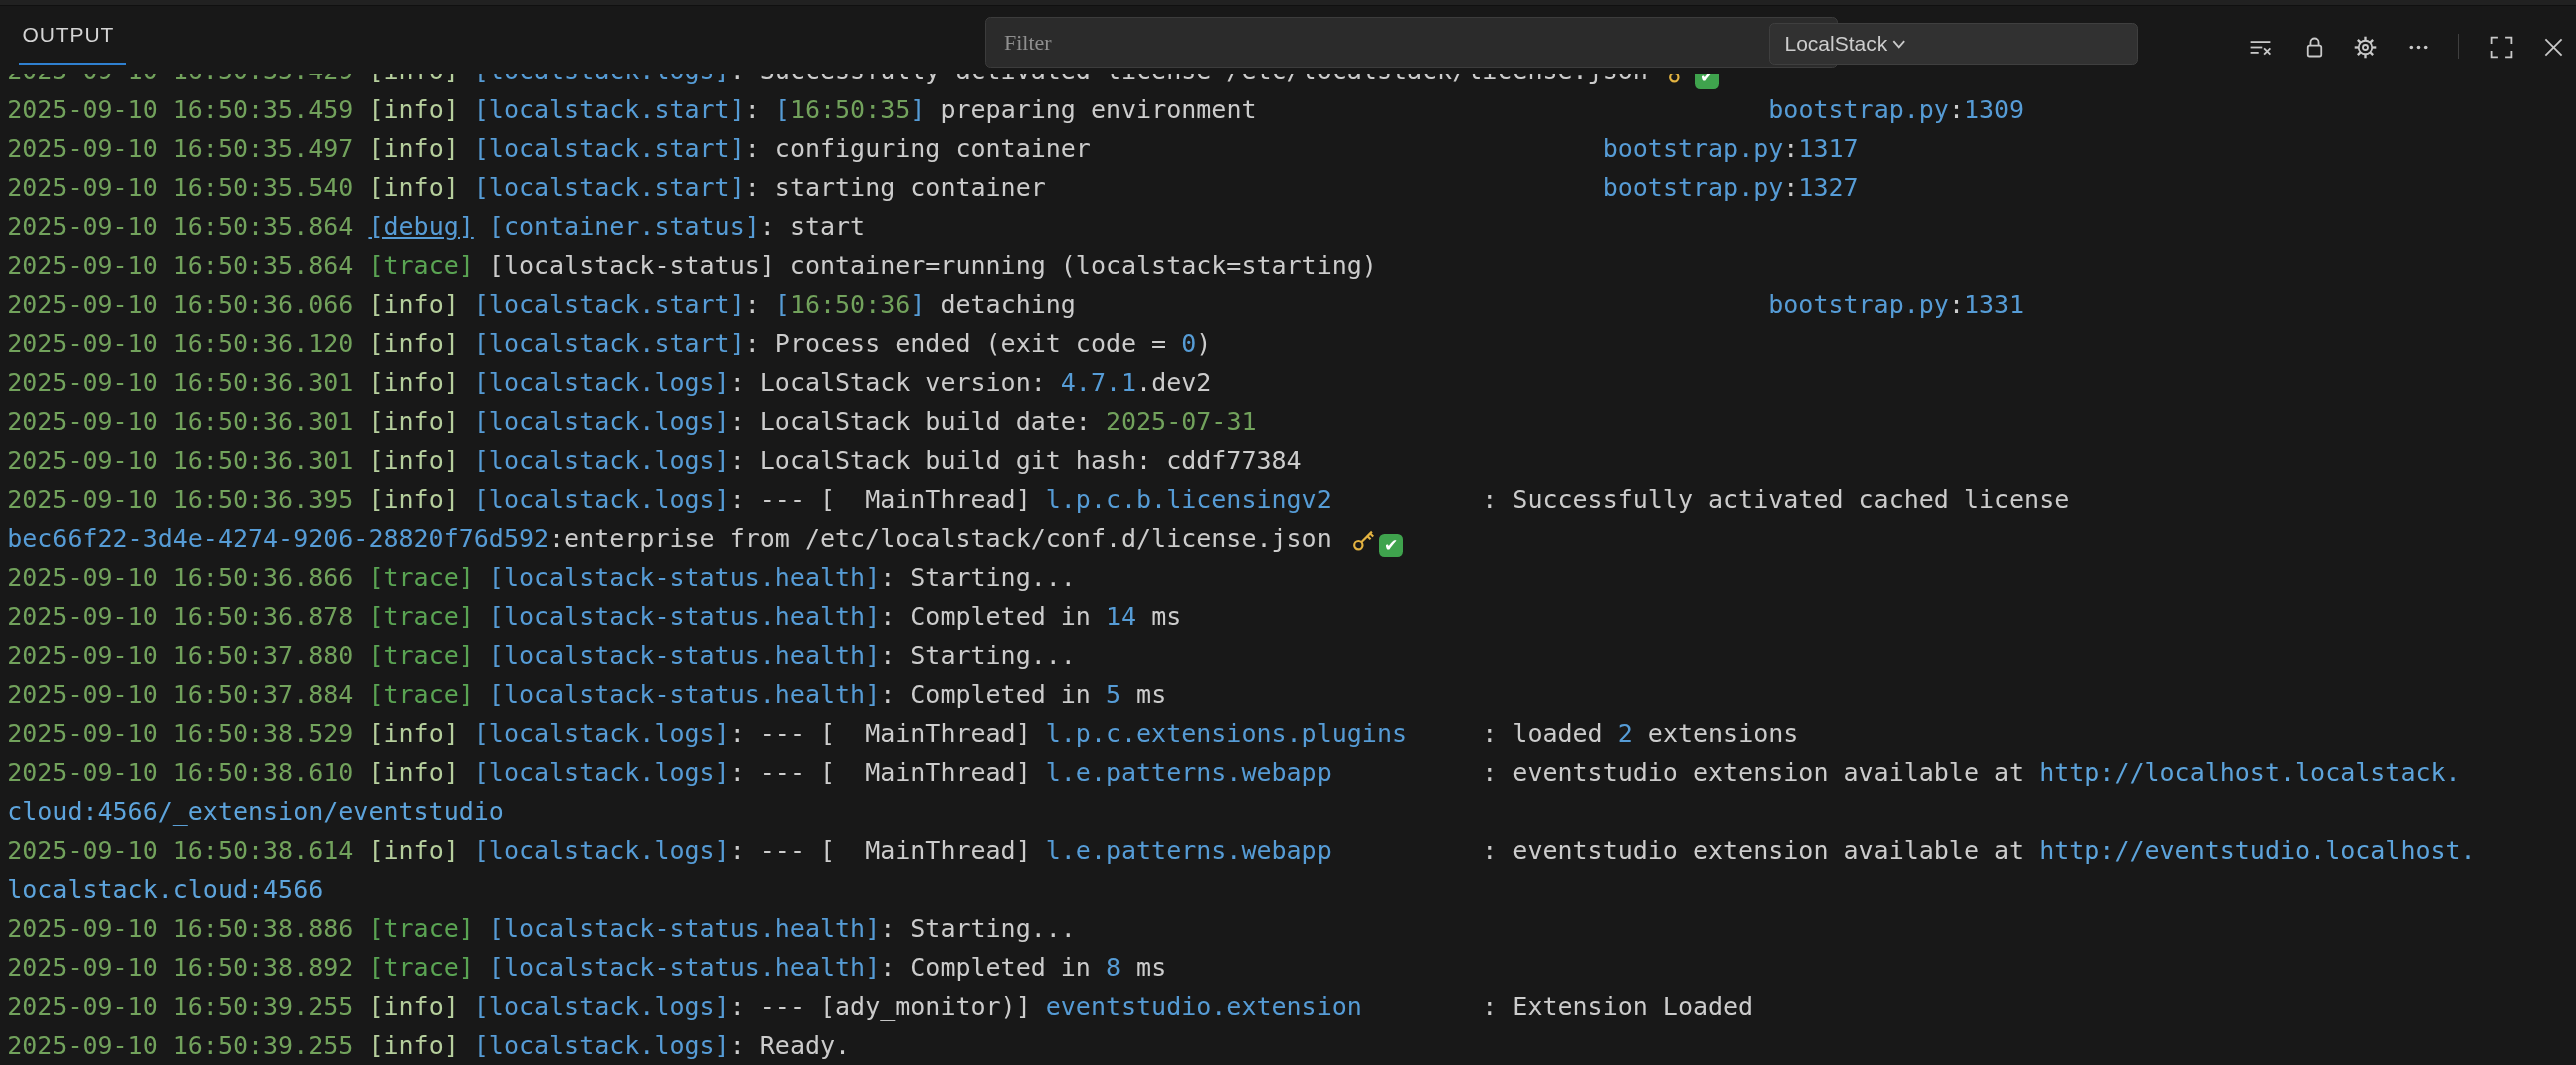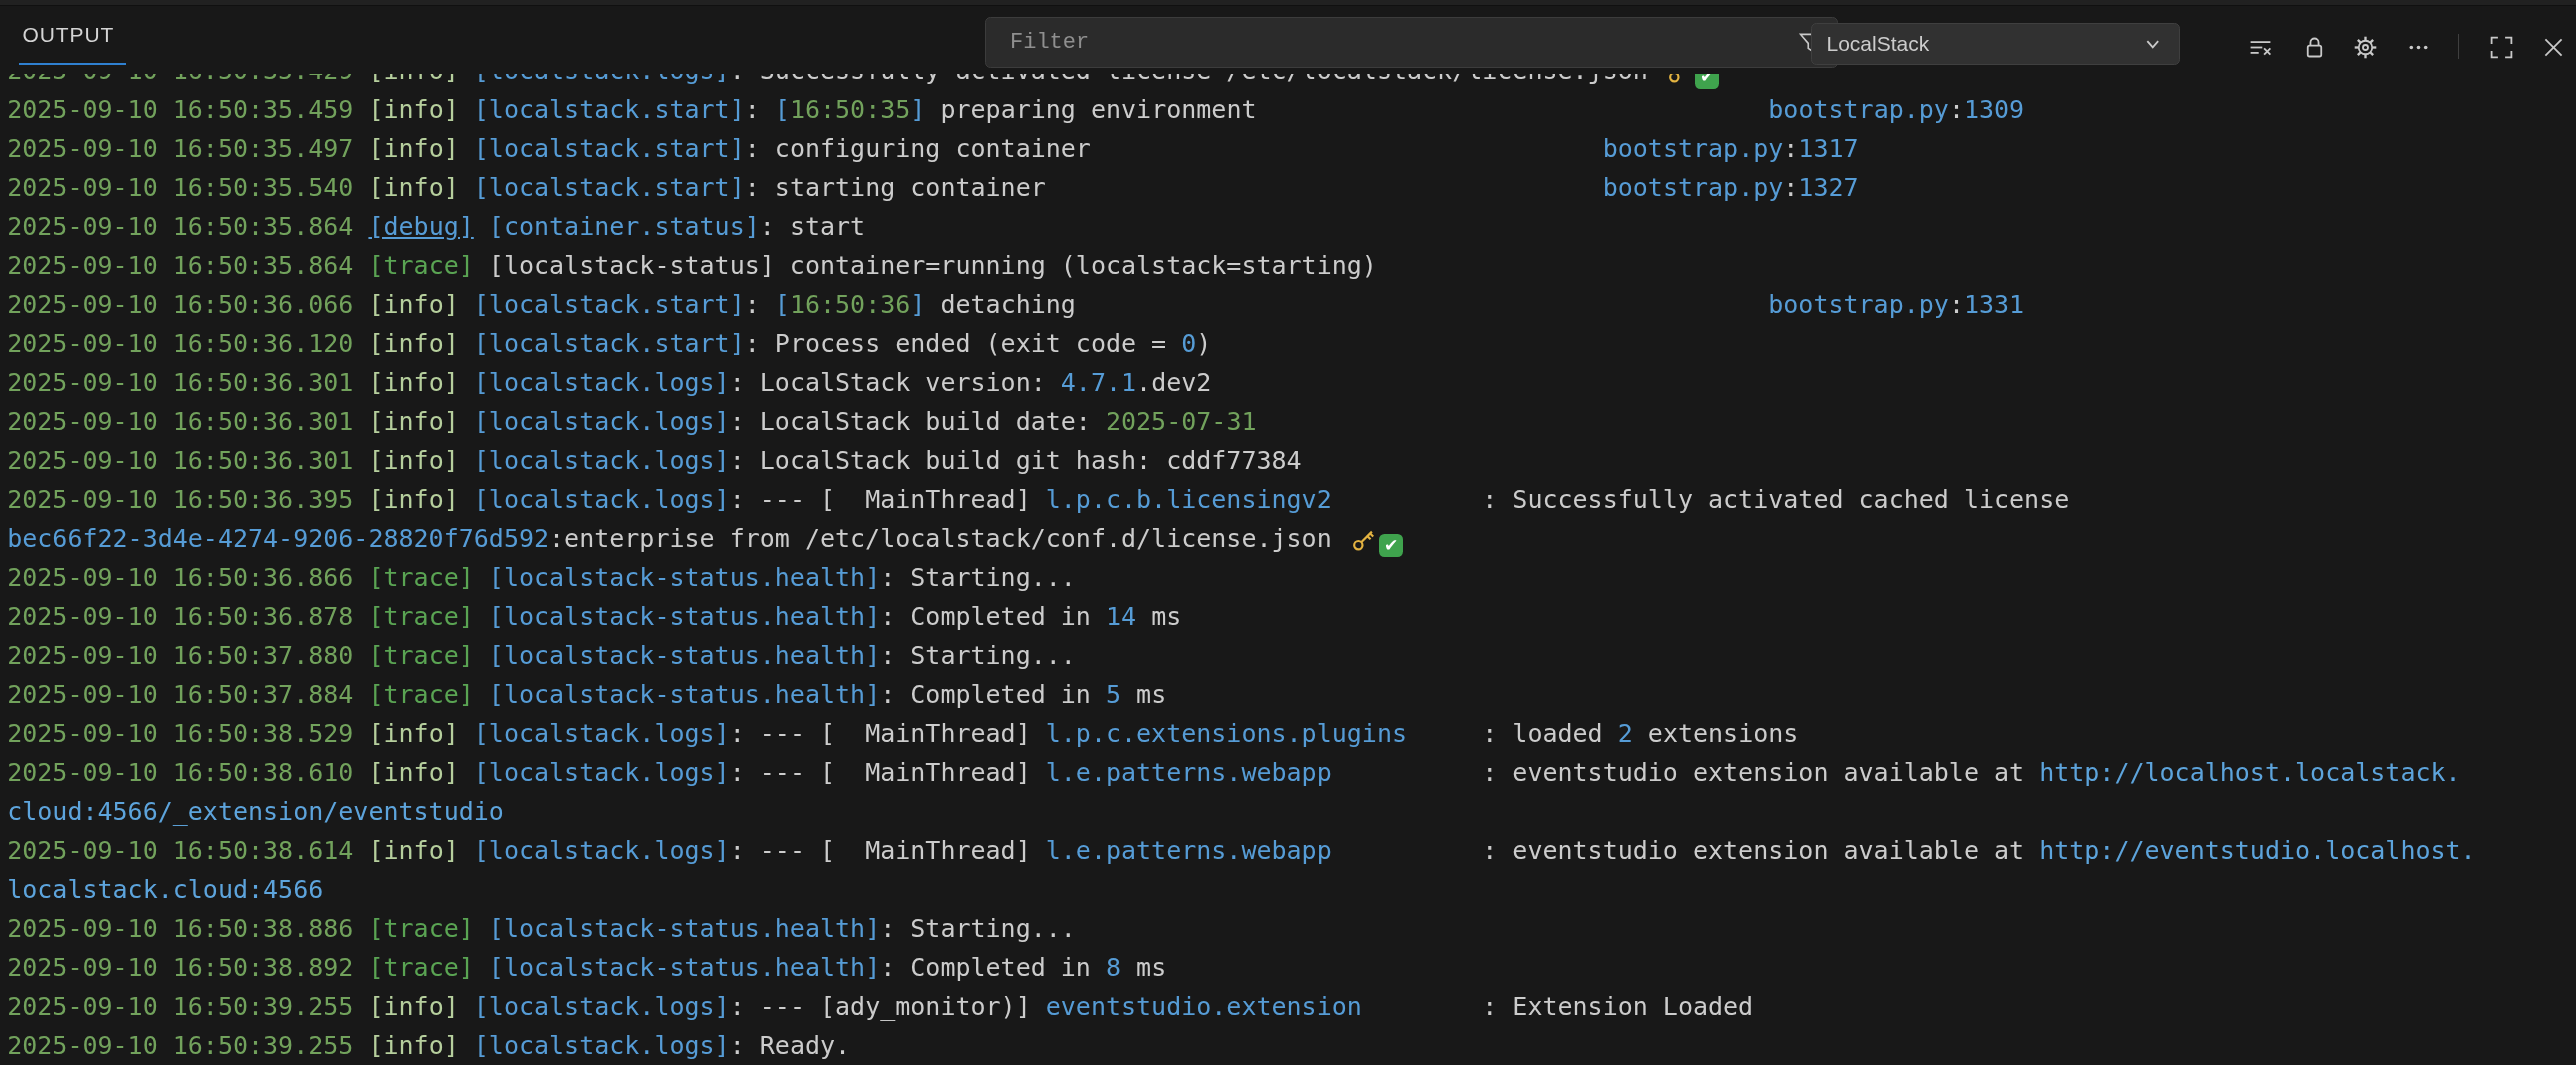--- a/index.html
+++ b/index.html
@@ -8,26 +8,26 @@
   .topstrip{position:absolute;top:0;left:0;right:0;height:4.5px;background:var(--topstrip);
             border-bottom:0.9px solid #101010;}
   
   .hdr{position:absolute;top:4.5px;left:0;right:0;height:70px;margin-left:8px;}
   .tab{position:absolute;left:14.5px;top:18px;font-family:"Liberation Sans",sans-serif;
        font-size:21px;color:#d4d4d4;letter-spacing:0.9px;cursor:pointer;}
   .tab-ul{position:absolute;left:11px;top:58px;width:107px;height:2.7px;background:var(--accent);}
   .filter{position:absolute;left:977px;top:12.6px;width:853px;height:51px;background:var(--inputbg);
           border:0.9px solid var(--inputbr);border-radius:5.4px;display:flex;align-items:center;box-sizing:border-box;}
   .filter input{flex:1;background:transparent;border:0;outline:none;color:#cccccc;font-size:22px;
-          padding:0 24px;font-family:Liberation Mono, monospace;}
+          padding:0 18px;font-family:Liberation Serif, serif;}
   .filter input::placeholder{color:#8f8f8f;}
   .funnel{margin-right:12.6px;display:flex;}
-  .dd{position:absolute;left:1803px;top:18px;width:369px;height:42px;background:var(--ddbg);
+  .dd{position:absolute;left:1761px;top:18px;width:369px;height:42px;background:var(--ddbg);
       border:0.9px solid var(--ddbr);border-radius:5.4px;display:flex;align-items:center;
-      justify-content:space-between;padding:0 14.5px;box-sizing:border-box;color:#cccccc;
+      padding:0 14.5px;box-sizing:border-box;color:#cccccc;
       font-size:21px;font-family:"Liberation Sans",sans-serif;cursor:pointer;}
   .ibtn{position:absolute;top:27px;width:31px;height:31px;display:flex;align-items:center;
         justify-content:center;cursor:pointer;border-radius:4.5px;}
   .vsep{position:absolute;left:2450px;top:29px;width:0.9px;height:25px;background:#3f3f3f;}
   svg{display:block;}
   
   .log{position:absolute;top:74px;left:0;right:0;bottom:0;font-size:25px;line-height:39px;
        color:var(--w);cursor:text;}
   .row{height:39px;white-space:pre;padding-left:7.2px;}
   .row.clip{height:16.3px;overflow:hidden;}

